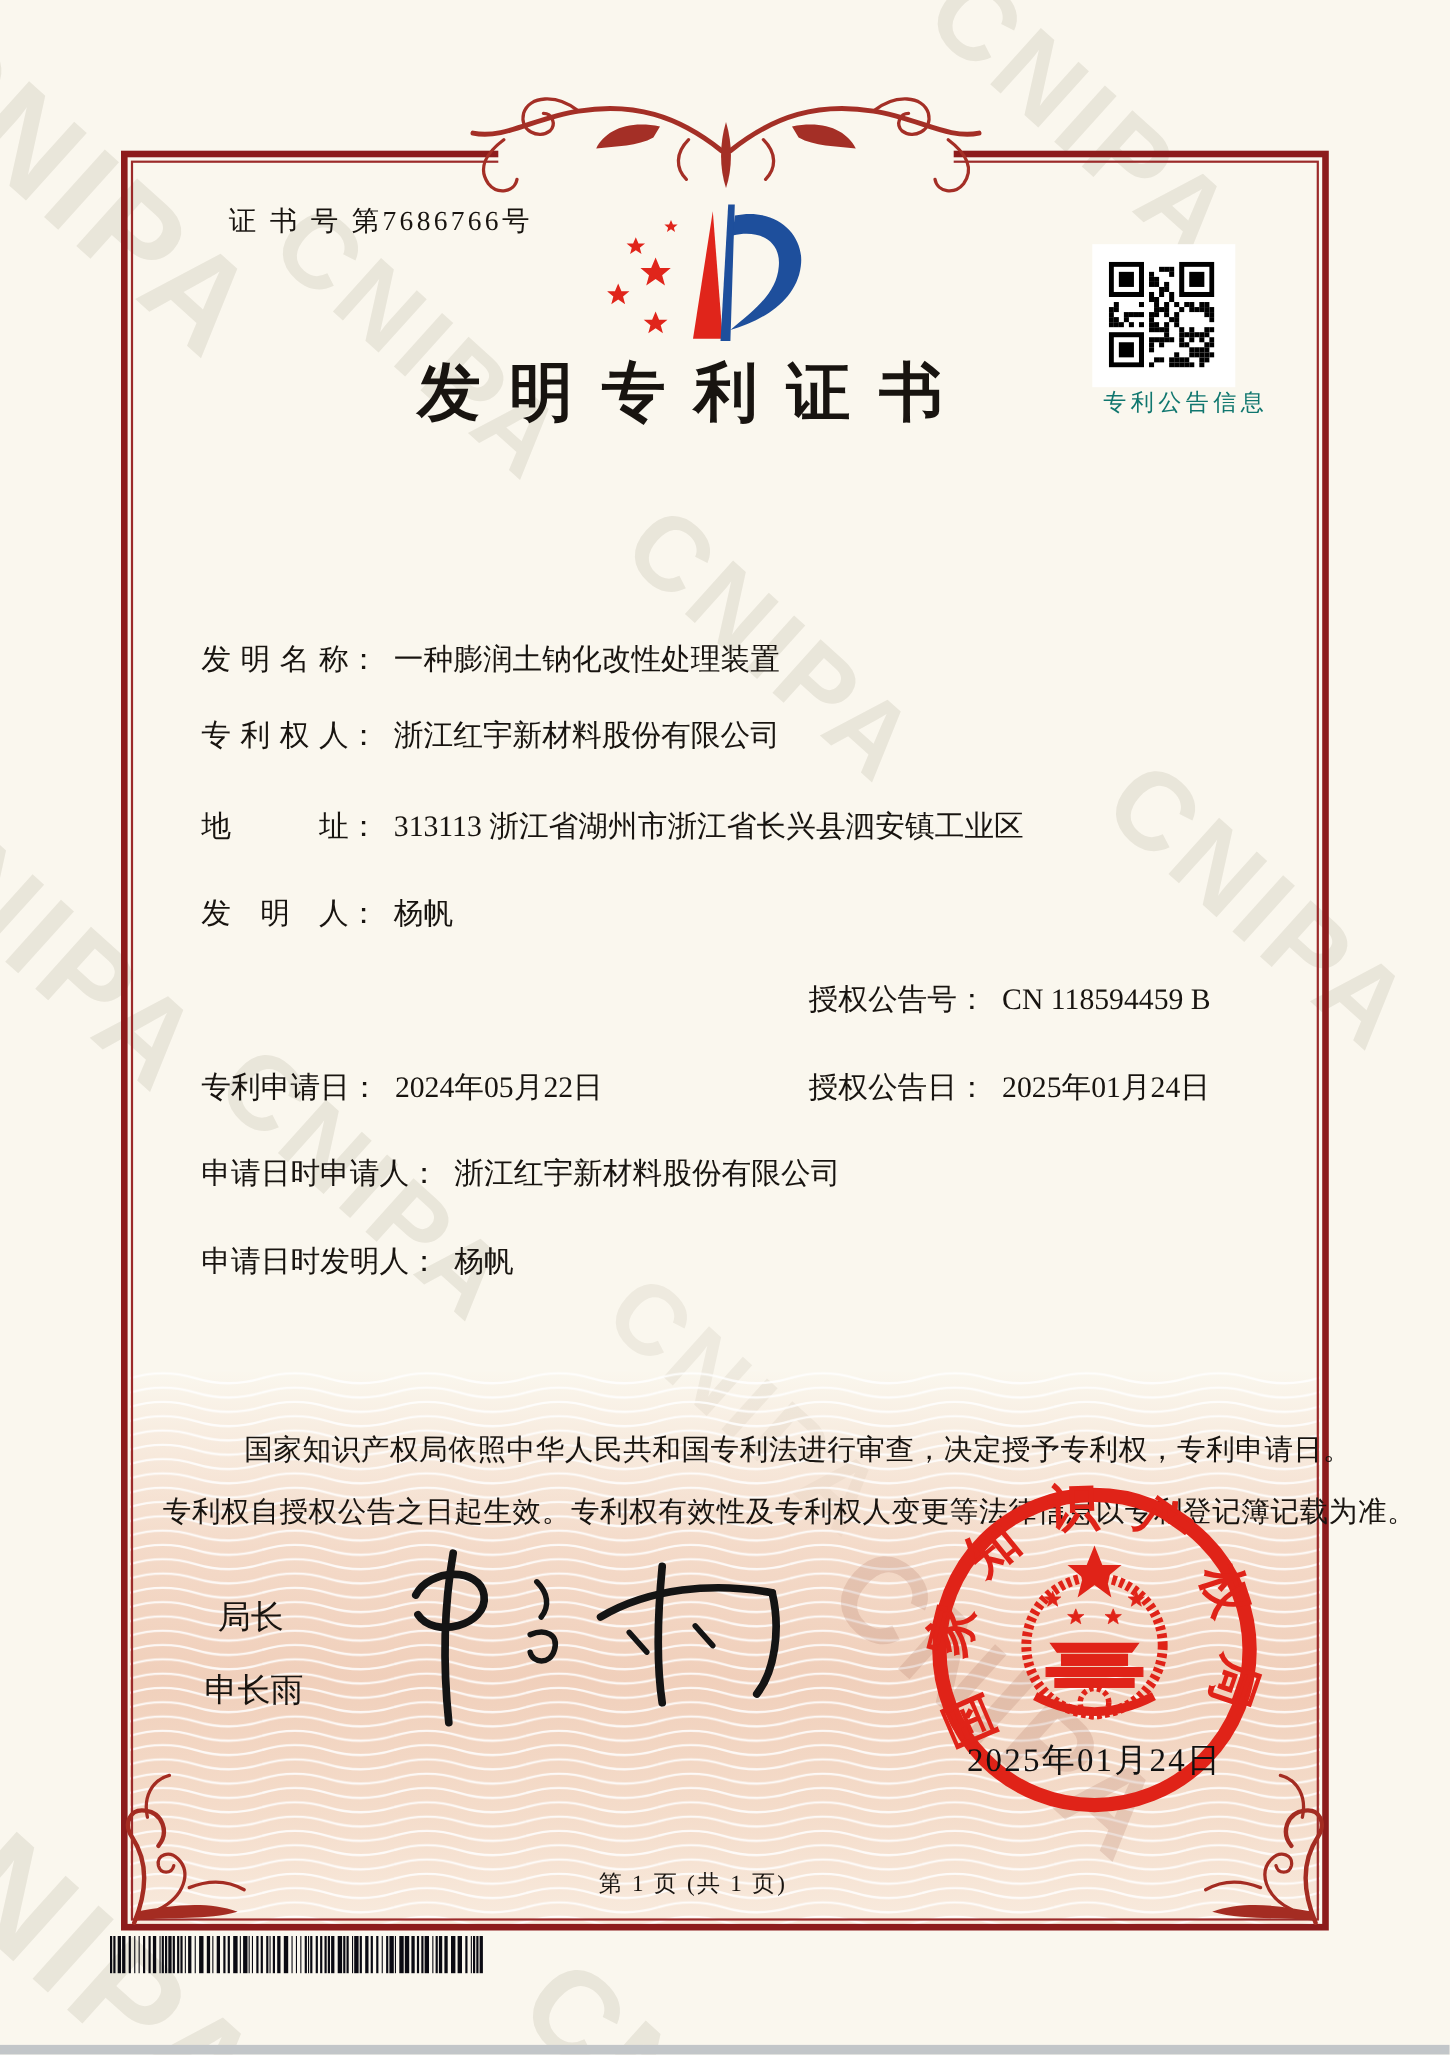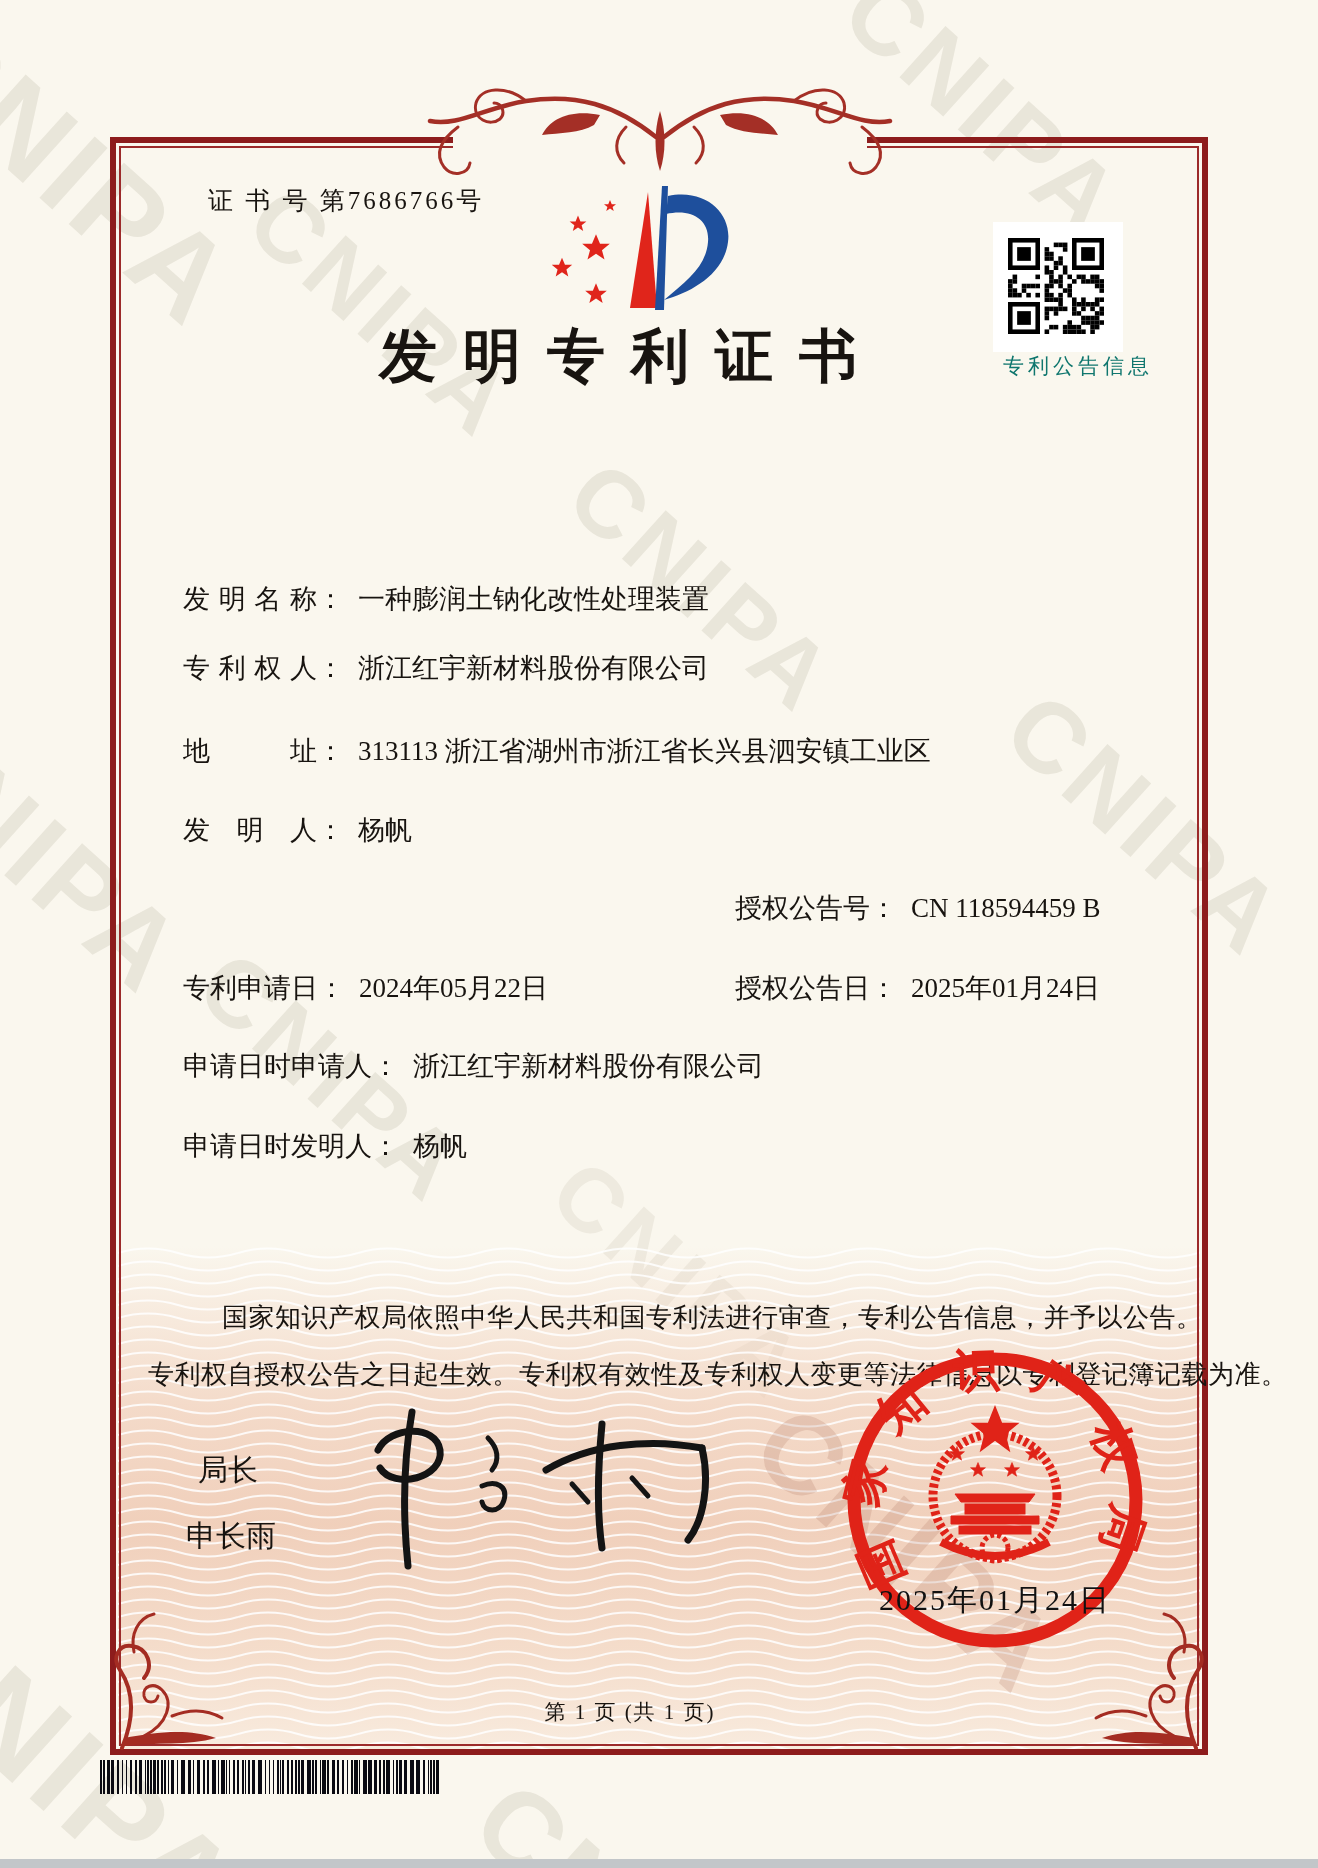--- a/index.html
+++ b/index.html
@@ -295,21 +295,21 @@
   <div class="row" style="left:735px;top:970px;">
     <span>授权公告日</span><span>：</span><span class="fvalue">2025年01月24日</span>
   </div>
   <div class="row" style="left:183px;top:1048px;">
     <span>申请日时申请人</span><span>：</span><span class="fvalue">浙江红宇新材料股份有限公司</span>
   </div>
   <div class="row" style="left:183px;top:1128px;">
     <span>申请日时发明人</span><span>：</span><span class="fvalue">杨帆</span>
   </div>
 
-  <div class="statement" style="left:222px;top:1300px;">国家知识产权局依照中华人民共和国专利法进行审查，专利公告信息，并予以公告。</div>
+  <div class="statement" style="left:222px;top:1300px;">国家知识产权局依照中华人民共和国专利法进行审查，决定授予专利权，专利申请日。</div>
   <div class="statement" style="left:148px;top:1357px;">专利权自授权公告之日起生效。专利权有效性及专利权人变更等法律信息以专利登记簿记载为准。</div>
 
   <div class="abs sig-title">局长</div>
   <div class="abs sig-name">申长雨</div>
 
   <svg class="svg-abs z8" style="left:350px;top:1398px;" width="380" height="185">
     <g stroke="#141414" fill="none" stroke-width="7" stroke-linecap="round" stroke-linejoin="round">
       <path d="M62,14 C54,60 52,110 58,168"></path>
       <path d="M28,52 C40,28 86,26 90,52 C94,80 44,92 30,70"></path>
       <path d="M138,40 C148,50 150,62 142,72" stroke-width="5"></path>

